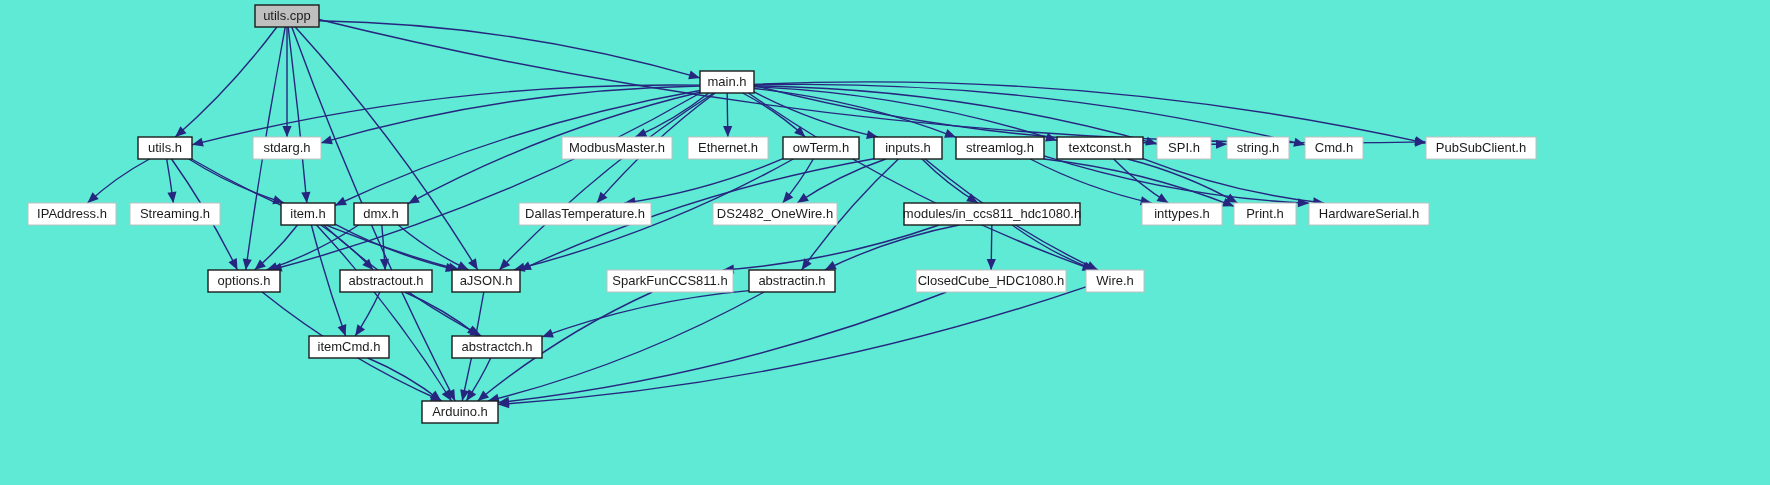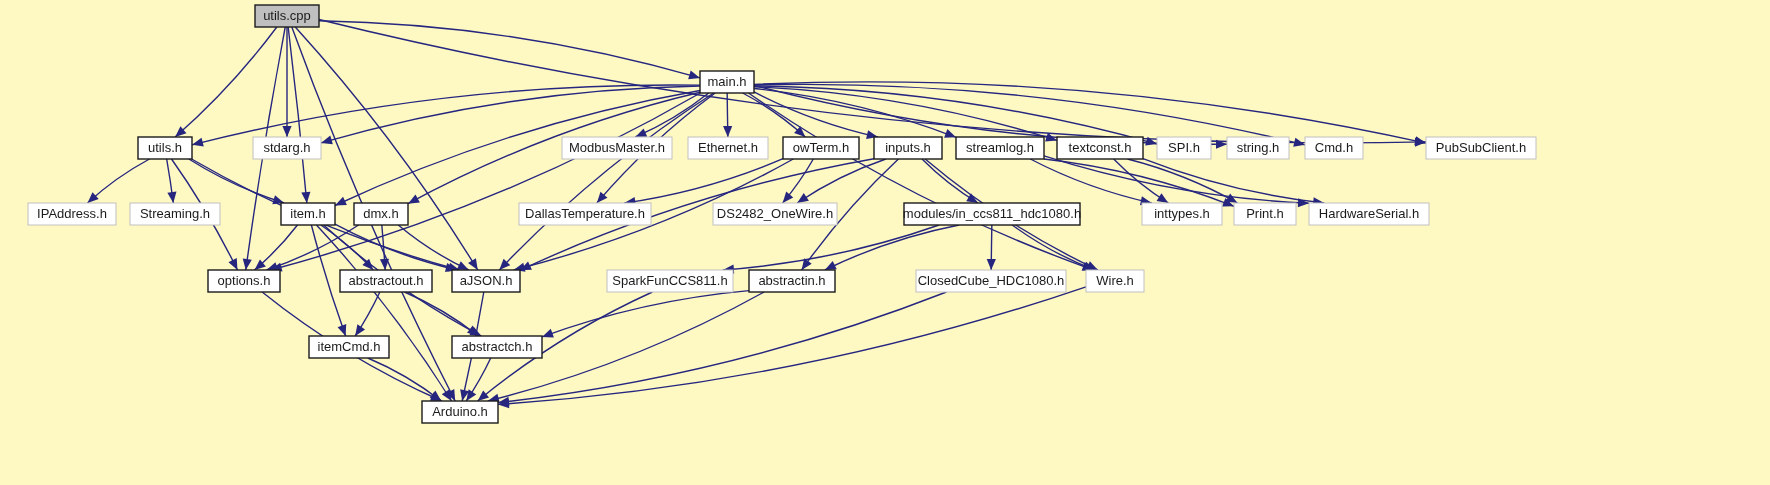--- a/index.html
+++ b/index.html
@@ -4,21 +4,21 @@
 <style>
   html, body {
     margin: 0;
     padding: 0;
     background: #ffffff;
   }
   #graph-root {
     position: relative;
     width: 1770px;
     height: 485px;
-    background: #fef9c3;
+    background: #5eead4;
     font-family: "Liberation Sans", sans-serif;
   }
   svg.graph-canvas {
     position: absolute;
     left: 0;
     top: 0;
     width: 1770px;
     height: 485px;
     overflow: visible;
   }

